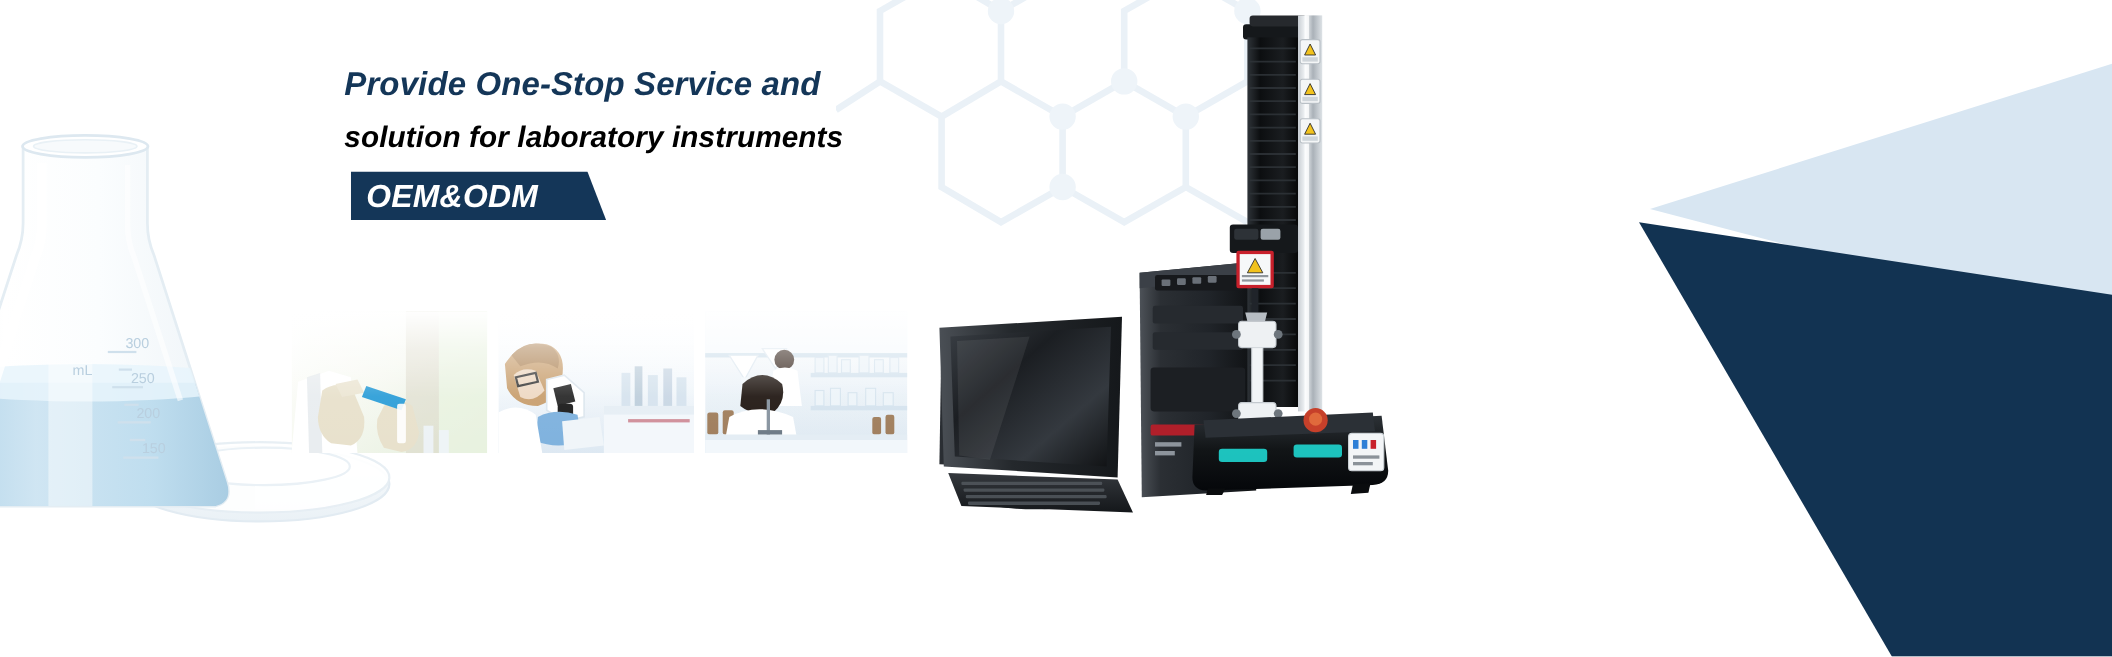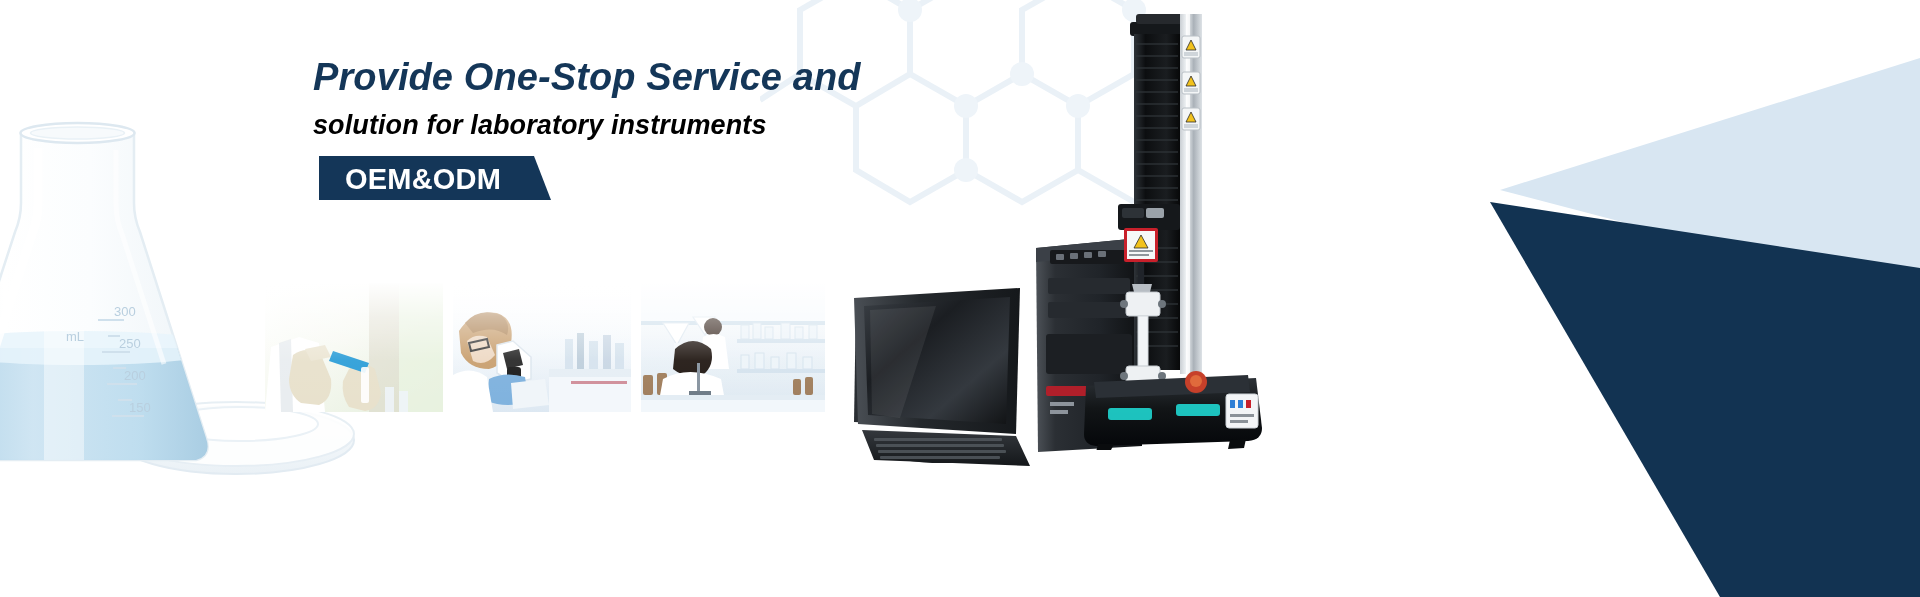--- a/index.html
+++ b/index.html
@@ -40,21 +40,21 @@
   }
 
   
   .headline-block {
     position: absolute;
     left: 313px;
     top: 58px;
     width: 760px;
   }
   .headline-primary {
-    font-size: 38px;
+    font-size: 30px;
     font-style: italic;
     font-weight: bold;
     color: #143658;
     letter-spacing: 0.1px;
     line-height: 38px;
     white-space: nowrap;
   }
   .headline-secondary {
     font-size: 27px;
     font-style: italic;
@@ -74,25 +74,25 @@
   .badge-shape {
     position: relative;
     display: block;
     height: 44px;
   }
   .badge-label {
     position: absolute;
     left: 14px;
     top: 7px;
     font-size: 29px;
+    font-style: italic;
     font-weight: bold;
     color: #ffffff;
     letter-spacing: 0.2px;
     white-space: nowrap;
-    margin-left: 12px;
   }
 
   
   .photo-strip {
     position: absolute;
     left: 265px;
     top: 283px;
     height: 129px;
     display: flex;
     gap: 10px;

